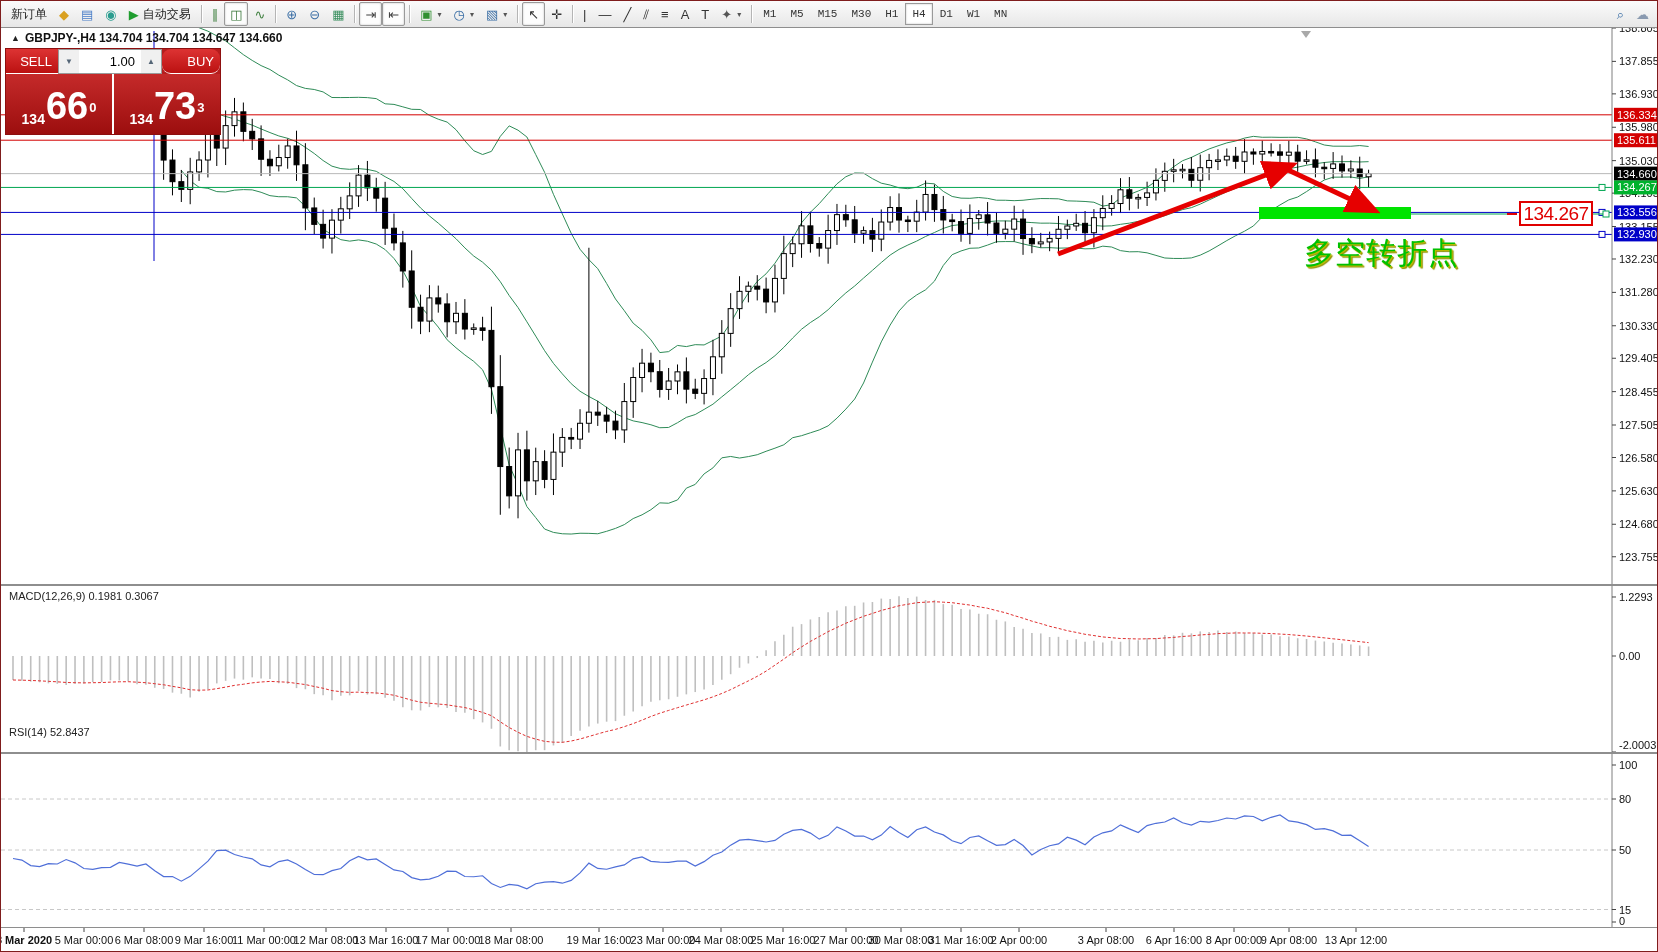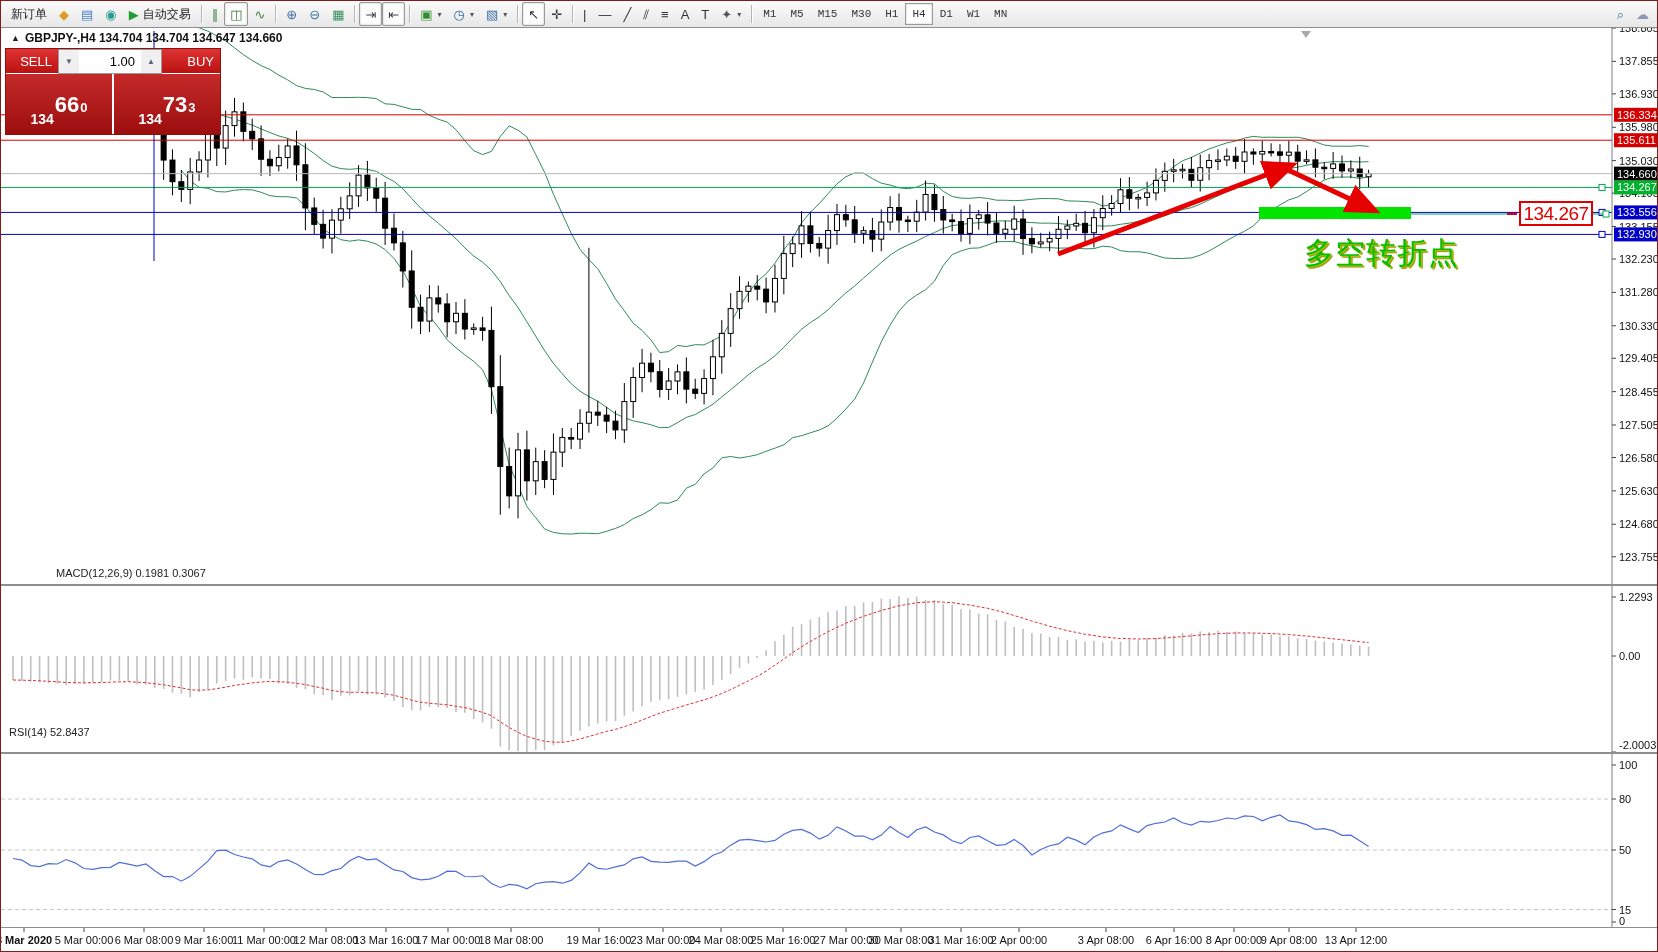--- a/index.html
+++ b/index.html
@@ -22,33 +22,33 @@
   #rsi-svg{top:726px;height:173px;border-bottom:1px solid #8e8e8e;}
   #time-svg{top:900px;height:25px;}
   svg{display:block;}
   
   .symbol-header{position:absolute;left:10px;top:3px;font-size:12px;font-weight:bold;color:#111;display:flex;align-items:center;gap:5px;}
   .collapse-icon{font-size:9px;color:#222;}
   
   .trade-panel{position:absolute;left:4px;top:20px;width:216px;background:#b51d1d;border:1px solid #8d0f0f;box-sizing:border-box;}
   .tp-row1{display:flex;height:25px;}
   .tp-sell,.tp-buy{flex:0 0 52px;background:linear-gradient(#d33,#b11);color:#fff;font-size:13px;border:none;border-bottom:1px solid #fff;cursor:pointer;text-align:right;}
-  .tp-buy{flex:0 0 58px;}
+  .tp-buy{flex:0 0 58px;border-radius:9px;}
   .tp-vol{flex:1;display:flex;background:#fff;border:1px solid #999;box-sizing:border-box;}
   .tp-vol button{width:20px;border:none;background:#f0f0f0;color:#567;font-size:8px;cursor:pointer;}
   .tp-vol input{width:100%;border:none;outline:none;text-align:right;font-size:13px;padding-right:6px;font-family:"Liberation Sans",sans-serif;margin-left:21px;}
   .tp-row2{display:flex;height:60px;}
   .tp-price{flex:1;display:flex;align-items:flex-end;justify-content:center;color:#fff;background:linear-gradient(#c52a2a,#9c0e0e);padding-bottom:3px;cursor:pointer;}
   .tp-price.sell{border-right:2px solid #fff;}
   .tp-pfx{font-size:14px;font-weight:bold;margin-bottom:4px;}
-  .tp-big{font-size:22px;font-weight:bold;line-height:0.9;margin:16px 1px;}
+  .tp-big{font-size:38px;font-weight:bold;line-height:0.9;margin:8px 1px;}
   .tp-sup{font-size:13px;font-weight:bold;margin-bottom:16px;}
   
   .ind-label{position:absolute;left:8px;font-size:11px;color:#222;}
-  #macd-label{top:539px;margin-left:47px;}
+  #macd-label{top:562px;}
   #rsi-label{top:698px;}
   
   .annotation{position:absolute;left:1303px;top:205px;font-size:30px;font-weight:normal;color:#00c000;letter-spacing:1px;text-shadow:1px 1px 0 #b9b900,2px 2px 1px #8f8f00;white-space:nowrap;}
   .price-box{position:absolute;left:1518px;top:173px;width:74px;height:25px;border:2px solid #e00000;background:#fff;color:#e00000;font-size:19px;display:flex;align-items:center;justify-content:center;box-sizing:border-box;letter-spacing:-0.5px;}
   .shift-marker{position:absolute;left:1300px;top:3px;width:0;height:0;border-left:5px solid transparent;border-right:5px solid transparent;border-top:7px solid #a9a9a9;}
 </style>
 </head>
 <body>
 
 <div class="app">

